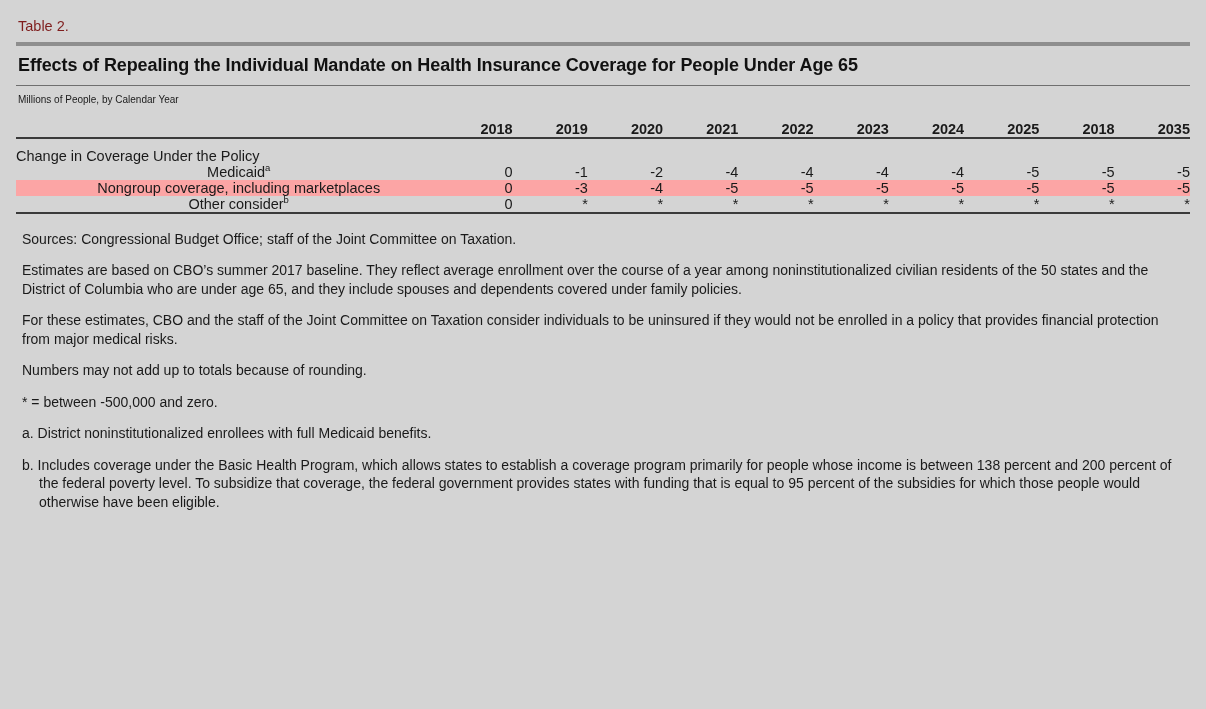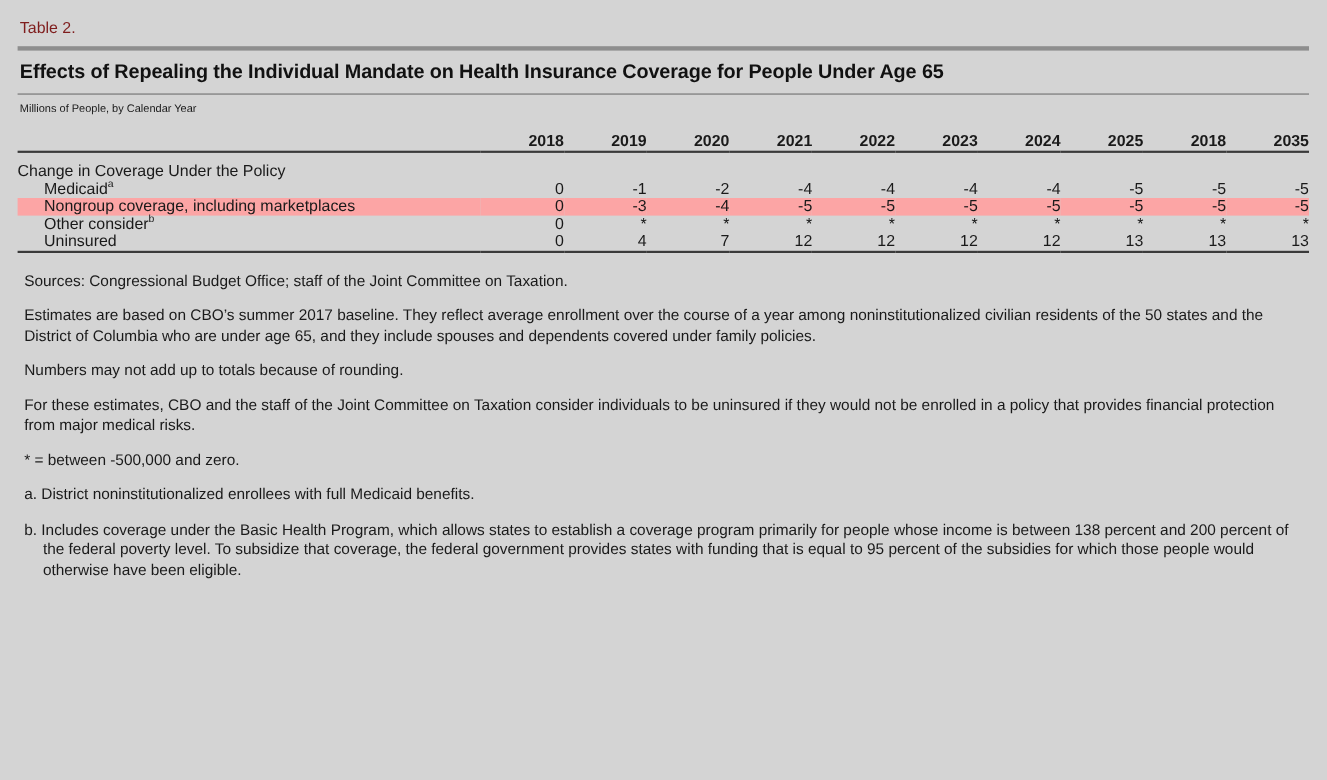--- a/index.html
+++ b/index.html
@@ -75,20 +75,21 @@
     height: 0;
     padding: 0;
   }
   td.rowlabel {
     text-align: left;
     padding: 3px 0 3px 2px;
     white-space: nowrap;
   }
   td.rowlabel.indent {
     padding-left: 24px;
+    text-align: center;
   }
   td.val {
     text-align: right;
     padding: 3px 8px 3px 0;
     white-space: nowrap;
   }
   tr.spacer td {
     height: 9px;
     padding: 0;
   }
@@ -213,43 +214,30 @@
         <td class="val">*</td>
         <td class="val">*</td>
         <td class="val">*</td>
         <td class="val">*</td>
         <td class="val">*</td>
         <td class="val">*</td>
         <td class="val">*</td>
         <td class="val">*</td>
       </tr>
 
-      <tr>
-        <td class="rowlabel indent"><span>Uninsured</span><sup></sup></td>
-        <td class="val">0</td>
-        <td class="val">4</td>
-        <td class="val">7</td>
-        <td class="val">12</td>
-        <td class="val">12</td>
-        <td class="val">12</td>
-        <td class="val">12</td>
-        <td class="val">13</td>
-        <td class="val">13</td>
-        <td class="val">13</td>
-      </tr>
 
       <tr class="bottom-rule">
         <td colspan="11"></td>
       </tr>
     </tbody>
   </table>
 
   <div class="notes">
     <p class="note">Sources: Congressional Budget Office; staff of the Joint Committee on Taxation.</p>
     <p class="note">Estimates are based on CBO’s summer 2017 baseline. They reflect average enrollment over the course of a year among noninstitutionalized civilian residents of the 50 states and the District of Columbia who are under age 65, and they include spouses and dependents covered under family policies.</p>
+    <p class="note">For these estimates, CBO and the staff of the Joint Committee on Taxation consider individuals to be uninsured if they would not be enrolled in a policy that provides financial protection from major medical risks.</p>
     <p class="note">Numbers may not add up to totals because of rounding.</p>
-    <p class="note">For these estimates, CBO and the staff of the Joint Committee on Taxation consider individuals to be uninsured if they would not be enrolled in a policy that provides financial protection from major medical risks.</p>
     <p class="note">* = between -500,000 and zero.</p>
     <p class="note">a. District noninstitutionalized enrollees with full Medicaid benefits.</p>
     <p class="note hanging">b. Includes coverage under the Basic Health Program, which allows states to establish a coverage program primarily for people whose income is between 138 percent and 200 percent of the federal poverty level. To subsidize that coverage, the federal government provides states with funding that is equal to 95 percent of the subsidies for which those people would otherwise have been eligible.</p>
   </div>
 
 </div>
 
 </body></html>

